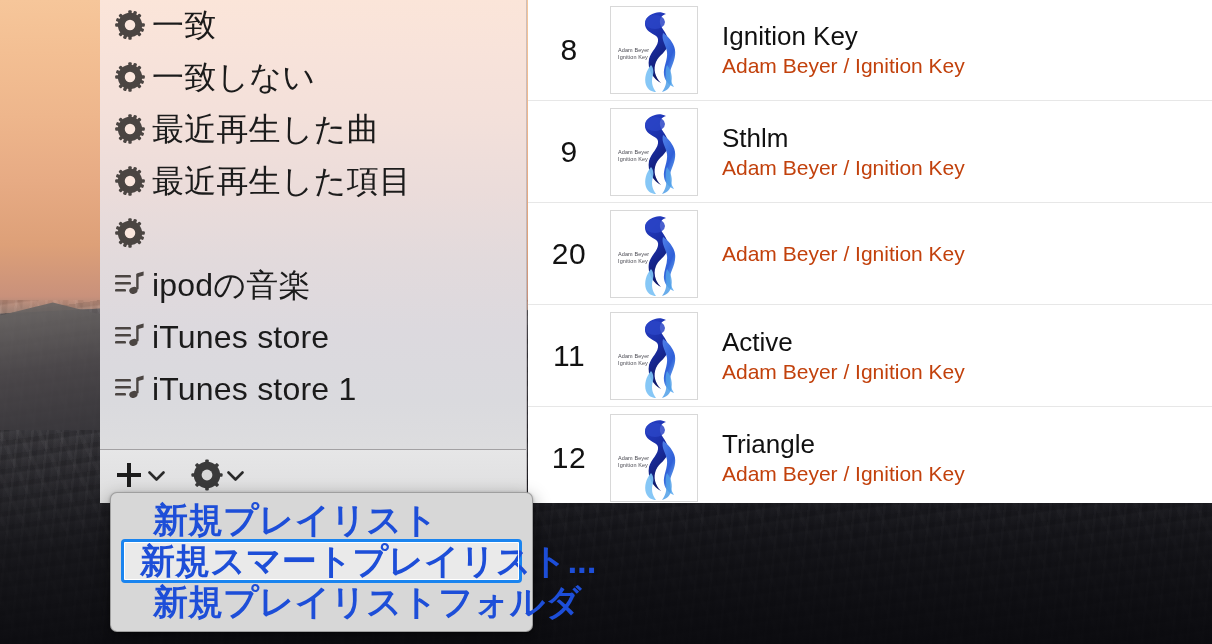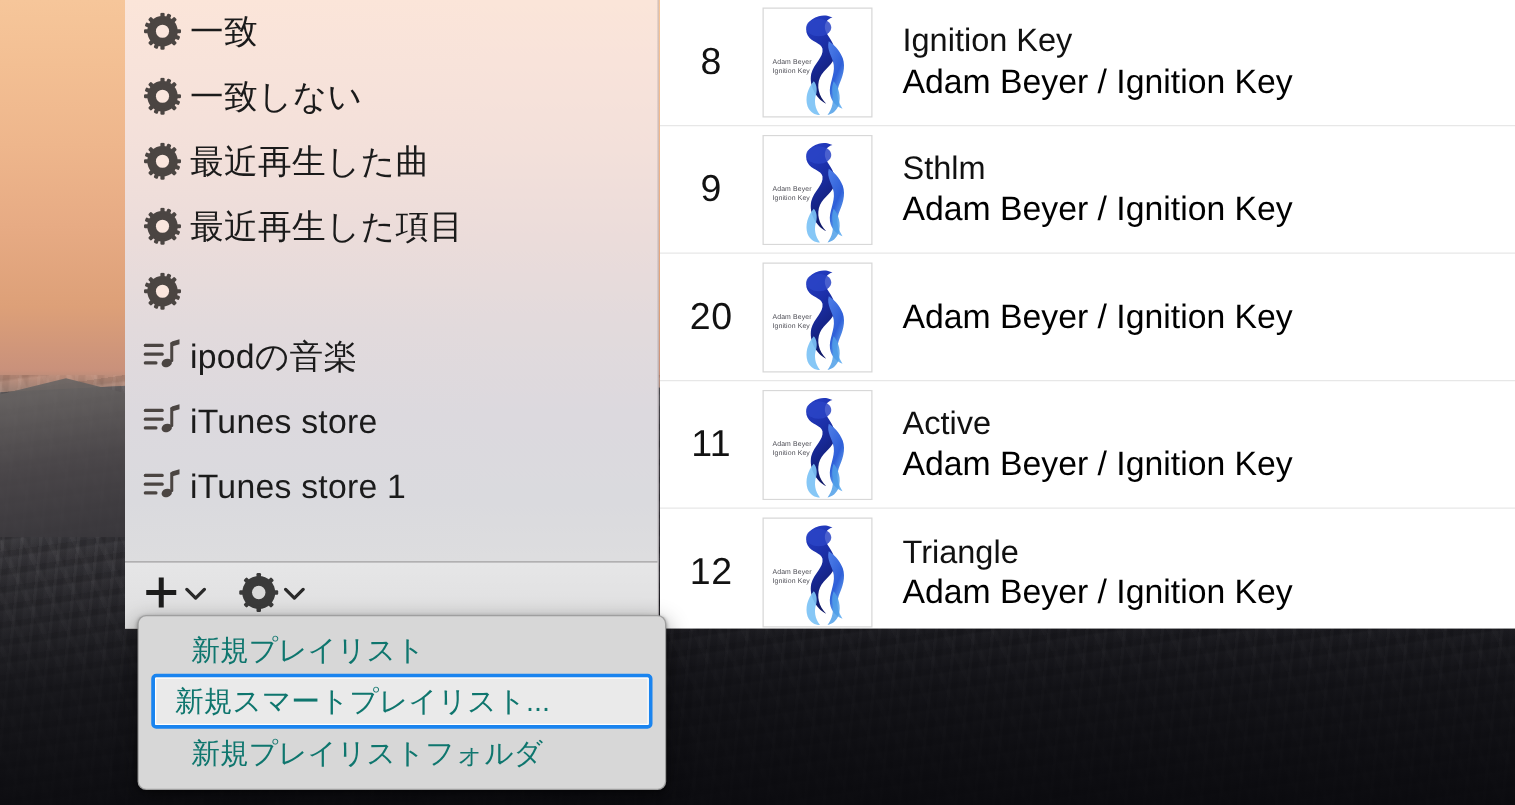--- a/index.html
+++ b/index.html
@@ -113,21 +113,21 @@
     box-sizing: border-box;
   }
   .sb-icon {
     width: 44px;
     flex: 0 0 44px;
     display: flex;
     align-items: center;
     justify-content: center;
   }
   .sb-label {
-    font-size: 27px;
+    font-size: 32px;
     color: #1b1b1b;
     letter-spacing: .2px;
     white-space: nowrap;
     line-height: 1;
   }
 
   
   .sb-toolbar {
     position: absolute;
     left: 0; right: 0;
@@ -195,22 +195,22 @@
     padding-left: 24px;
     min-width: 0;
   }
   .track-title {
     font-size: 26px;
     color: #111111;
     line-height: 1.22;
     white-space: nowrap;
   }
   .track-sub {
-    font-size: 27px;
-    color: #000000;
+    font-size: 21px;
+    color: #c2410c;
     line-height: 1.22;
     white-space: nowrap;
   }
 
   
   .popup-menu {
     position: absolute;
     left: 110px;
     top: 492px;
     width: 423px;
@@ -219,26 +219,27 @@
     border-radius: 7px;
     box-shadow: 0 6px 18px rgba(0,0,0,.42), 0 1px 3px rgba(0,0,0,.3);
     padding: 8px 0 10px 0;
     box-sizing: border-box;
   }
   .menu-item {
     height: 38px;
     display: flex;
     align-items: center;
     padding-left: 32px;
-    font-size: 23px;
-    color: #0f766e;
+    font-size: 35px;
+    color: #1d4ed8;
     box-sizing: border-box;
     margin: 0 10px;
     border-radius: 4px;
     white-space: nowrap;
+    font-weight: bold;
   }
   .menu-item.selected {
     background: #eaeaea;
     border: 3px solid #1a84ef;
     outline: 1px solid #ffffff;
     outline-offset: -4px;
     height: 44px;
     padding-left: 16px;
   }
 </style>

